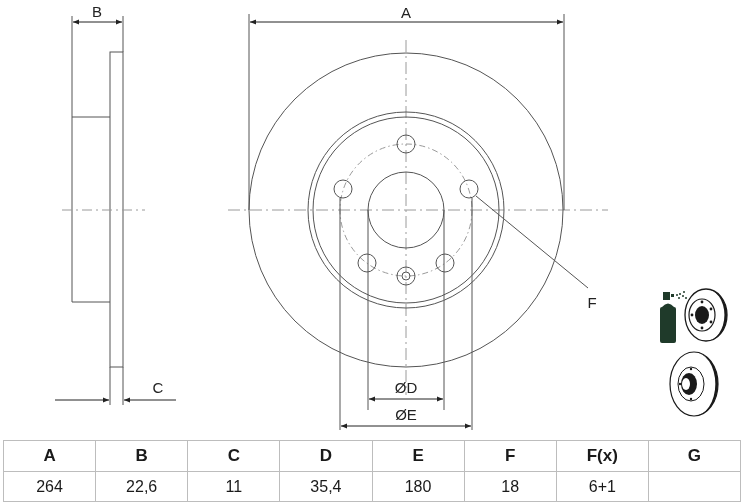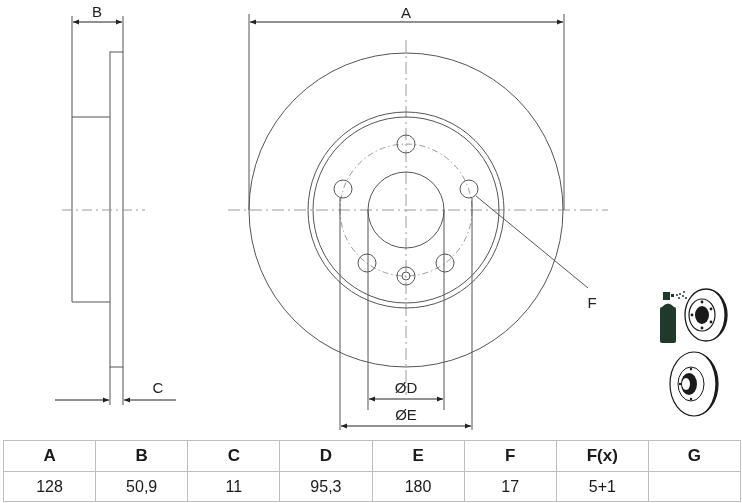--- a/index.html
+++ b/index.html
@@ -143,23 +143,23 @@
     <th>A</th>
     <th>B</th>
     <th>C</th>
     <th>D</th>
     <th>E</th>
     <th>F</th>
     <th>F(x)</th>
     <th>G</th>
   </tr>
   <tr>
-    <td>128</td>
-    <td>50,9</td>
+    <td>264</td>
+    <td>22,6</td>
     <td>11</td>
-    <td>95,3</td>
+    <td>35,4</td>
     <td>180</td>
-    <td>17</td>
-    <td>5+1</td>
+    <td>18</td>
+    <td>6+1</td>
     <td></td>
   </tr>
 </tbody>
   </table>
 
 </body></html>

